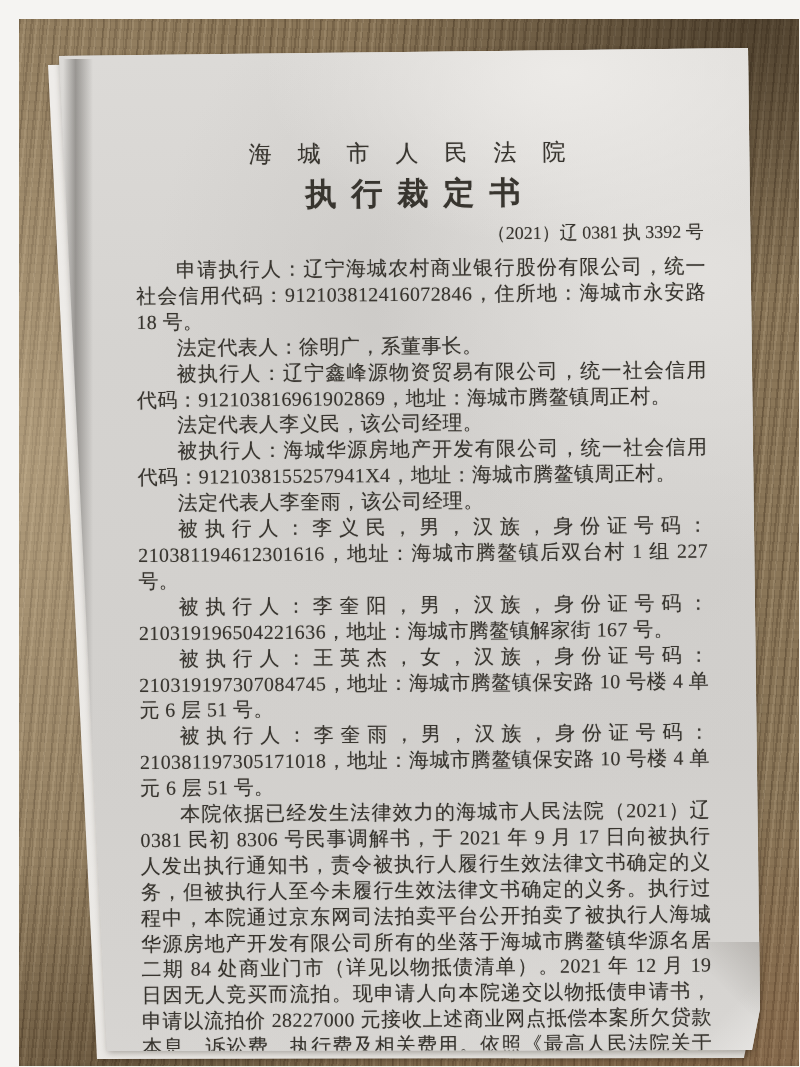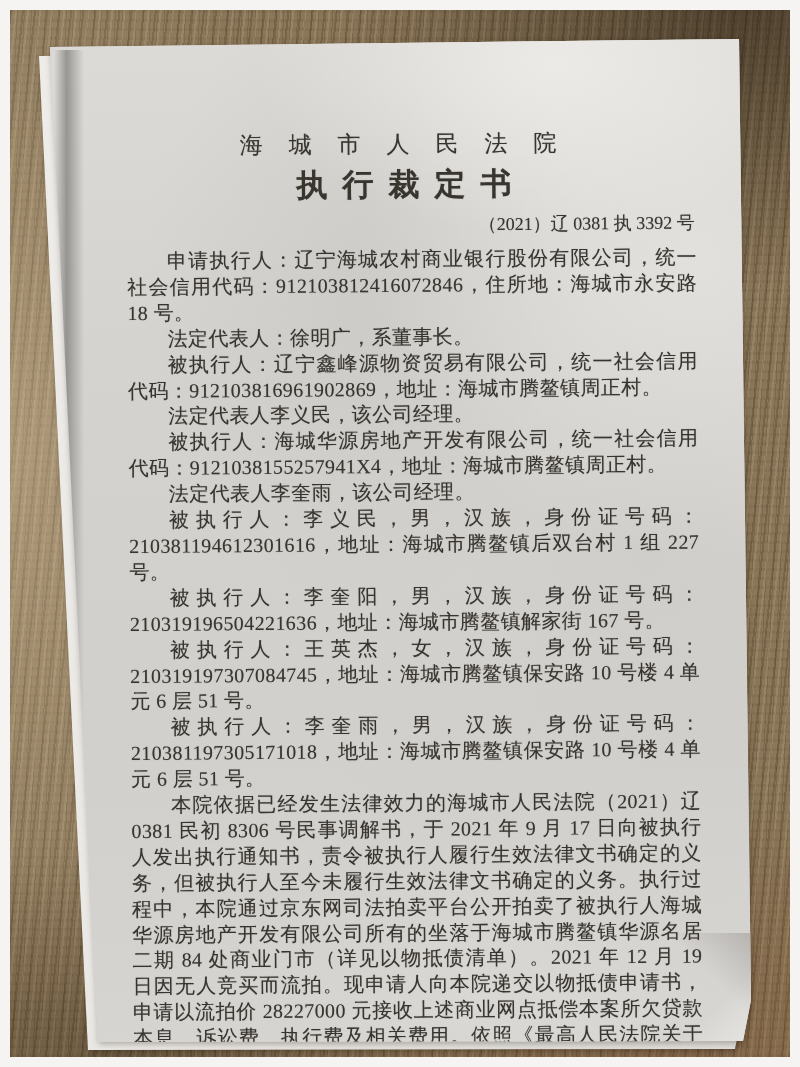--- a/index.html
+++ b/index.html
@@ -6,21 +6,21 @@
   body{
     width:800px;height:1067px;
     background:#f5f4f2;
     font-family:"Liberation Serif","DejaVu Serif",serif;
     overflow:hidden;
   }
   .frame{
     position:relative;
     width:800px;height:789px;
     box-sizing:border-box;
-    padding:10px;
+    padding:19px;
   }
   
   .photo{
     position:relative;
     width:780px;height:1047px;
     overflow:hidden;
     background-color:#8a7658;
     background-image:
       radial-gradient(620px 430px at 94% 0%,   rgba(22,14,6,.50),  rgba(22,14,6,0) 65%),
       radial-gradient(520px 920px at 0% 42%,   rgba(238,218,182,.38), rgba(238,218,182,0) 62%),

